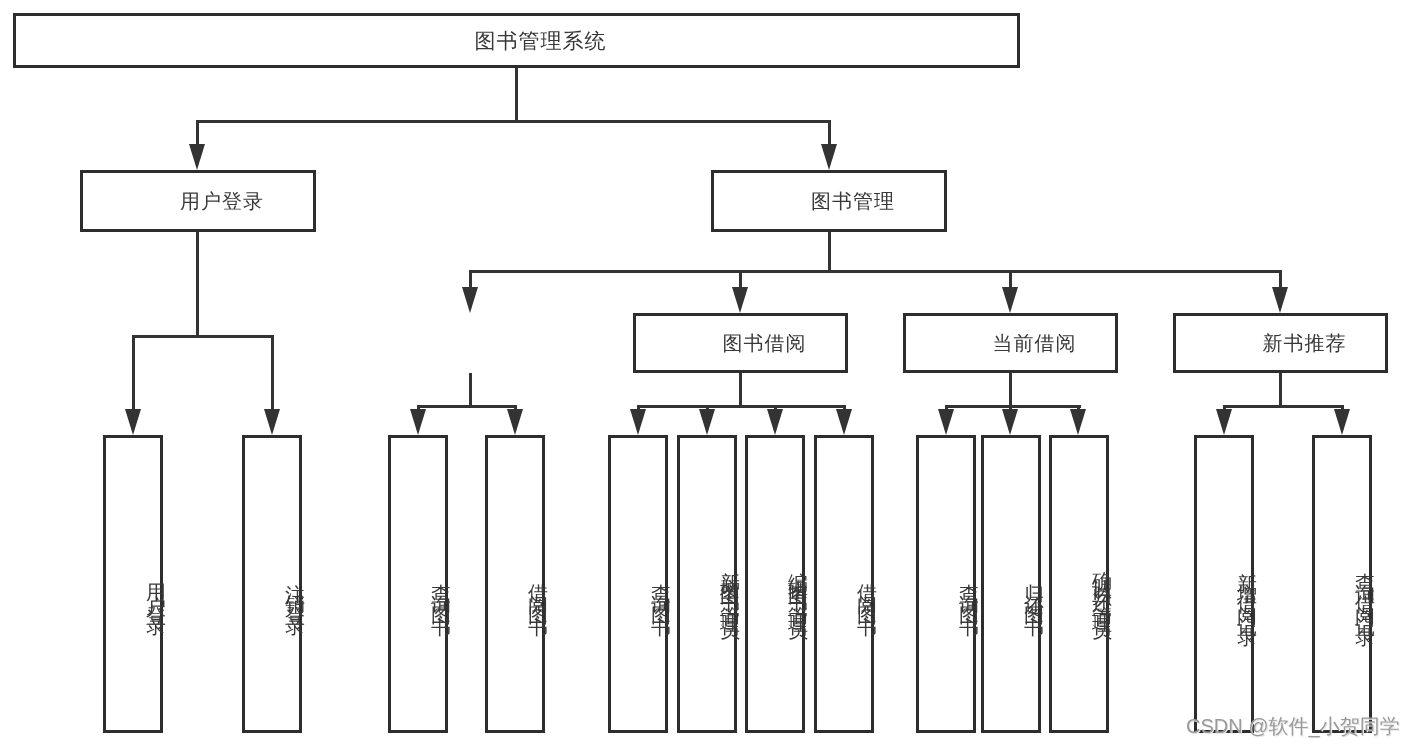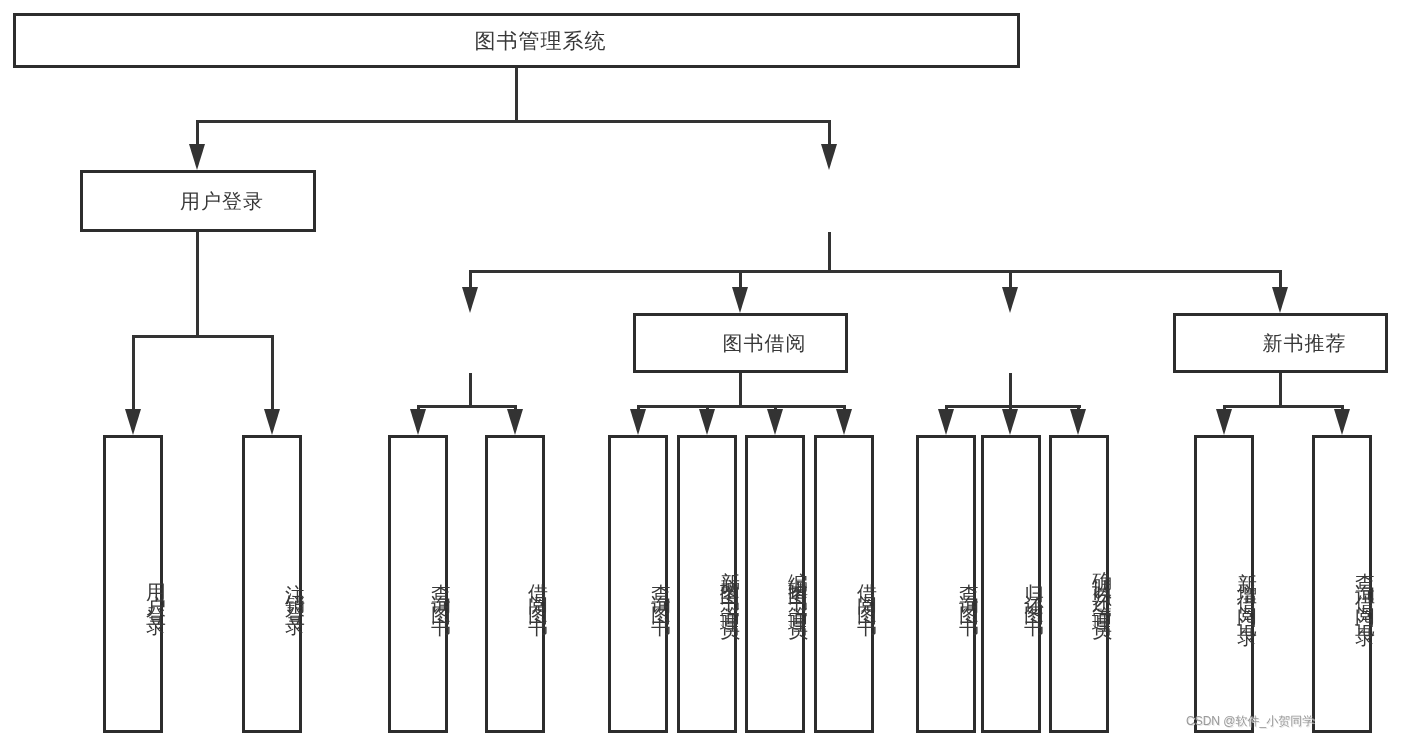--- a/index.html
+++ b/index.html
@@ -27,21 +27,21 @@
   .hline { height:3px; }
   .vline { width:3px; }
   .arrow {
     position:absolute; width:0; height:0;
     border-left:8px solid transparent;
     border-right:8px solid transparent;
     border-top:26px solid #333333;
   }
   .watermark {
     position:absolute; left:1186px; top:713px;
-    font-size:12px; color:#9a9a9a;
+    font-size:20px; color:#9a9a9a;
     text-shadow:1px 1px 0 #e5e5e5;
     white-space:nowrap;
   }
 </style>
 </head>
 <body>
 
 <div id="stage">
 
   <div class="box rootbox" style="left:13px; top:13px; width:1007px; height:55px;">
@@ -51,20 +51,23 @@
   <div class="vline" style="left:515px; top:68px;  height:52px;"></div>
   <div class="hline" style="left:196px; top:120px; width:635px;"></div>
   <div class="vline" style="left:196px; top:120px; height:26px;"></div>
   <div class="arrow" style="left:189px; top:144px;"></div>
   <div class="vline" style="left:828px; top:120px; height:26px;"></div>
   <div class="arrow" style="left:821px; top:144px;"></div>
 
   <div class="box" style="left:80px; top:170px; width:236px; height:62px;">
     <span>用户登录</span>
   </div>
+  <div class="box" style="left:711px; top:170px; width:236px; height:62px;">
+    <span>图书管理</span>
+  </div>
 
   <div class="vline" style="left:196px; top:232px; height:103px;"></div>
   <div class="hline" style="left:132px; top:335px; width:142px;"></div>
   <div class="vline" style="left:132px; top:335px; height:76px;"></div>
   <div class="arrow" style="left:125px; top:409px;"></div>
   <div class="vline" style="left:271px; top:335px; height:76px;"></div>
   <div class="arrow" style="left:264px; top:409px;"></div>
 
   <div class="vline" style="left:828px; top:232px; height:40px;"></div>
   <div class="hline" style="left:469px; top:270px; width:813px;"></div>
@@ -72,20 +75,23 @@
   <div class="arrow" style="left:462px;  top:287px;"></div>
   <div class="vline" style="left:739px;  top:270px; height:19px;"></div>
   <div class="arrow" style="left:732px;  top:287px;"></div>
   <div class="vline" style="left:1009px; top:270px; height:19px;"></div>
   <div class="arrow" style="left:1002px; top:287px;"></div>
   <div class="vline" style="left:1279px; top:270px; height:19px;"></div>
   <div class="arrow" style="left:1272px; top:287px;"></div>
 
   <div class="box" style="left:633px; top:313px; width:215px; height:60px;font-family:Liberation Serif, serif;">
     <span>图书借阅</span>
+  </div>
+  <div class="box" style="left:903px; top:313px; width:215px; height:60px;">
+    <span>当前借阅</span>
   </div>
   <div class="box" style="left:1173px; top:313px; width:215px; height:60px;">
     <span>新书推荐</span>
   </div>
 
   <div class="vline" style="left:469px; top:373px; height:34px;"></div>
   <div class="hline" style="left:417px; top:405px; width:100px;"></div>
   <div class="vline" style="left:417px; top:405px; height:8px;"></div>
   <div class="arrow" style="left:410px; top:409px;"></div>
   <div class="vline" style="left:514px; top:405px; height:8px;"></div>

